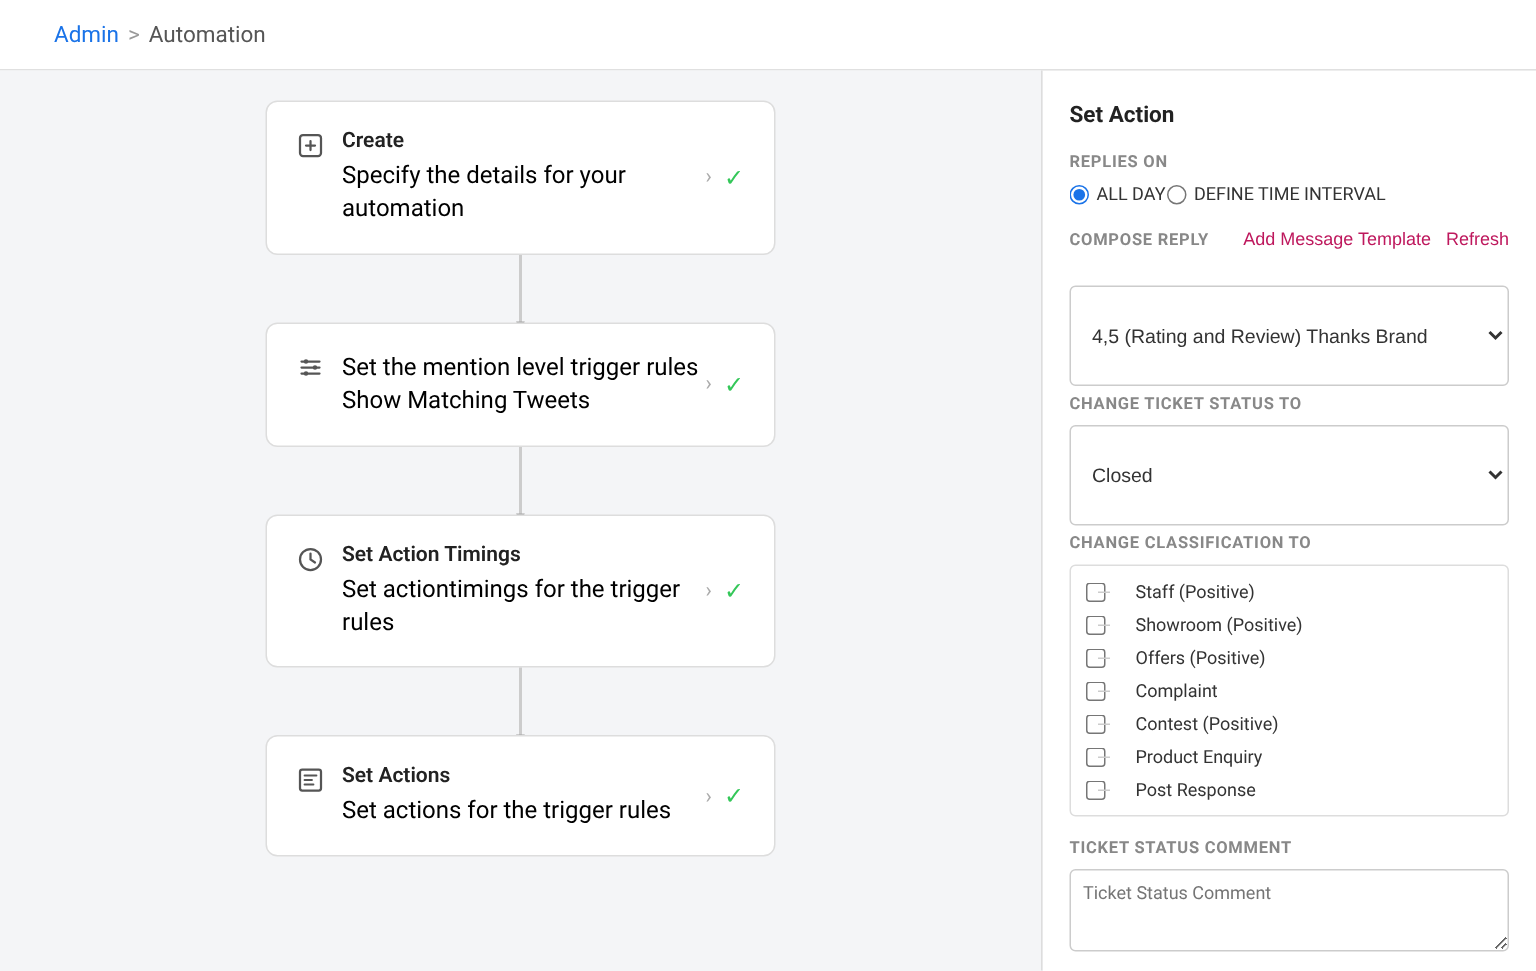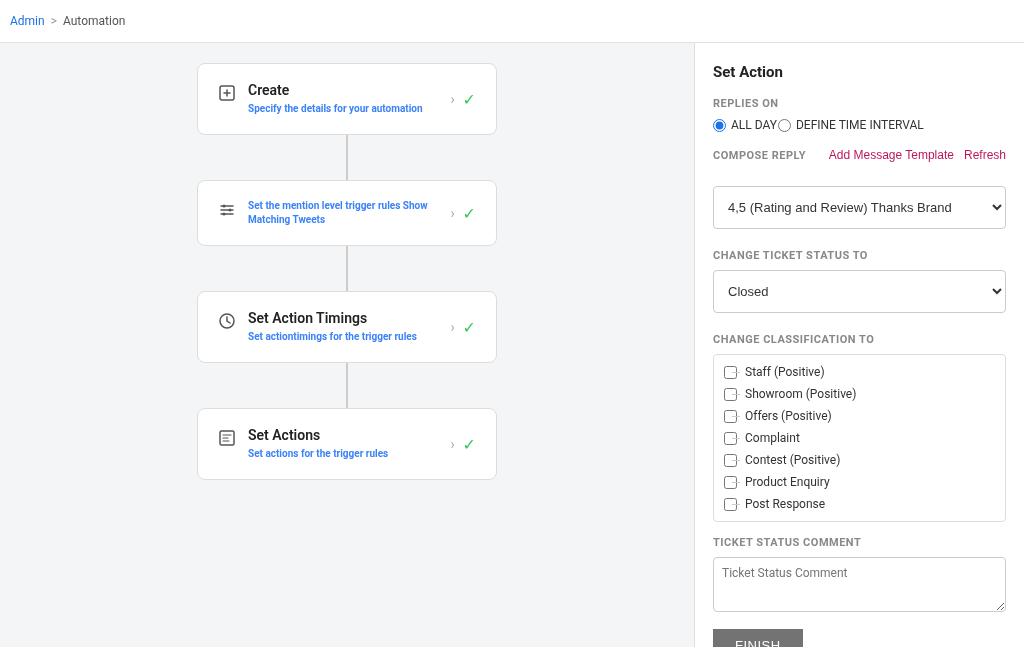--- a/index.html
+++ b/index.html
@@ -5,22 +5,22 @@
     * { box-sizing: border-box; margin: 0; padding: 0; }
     body {
       font-family: -apple-system, BlinkMacSystemFont, 'Segoe UI', Roboto, sans-serif;
       background: #f4f5f7;
       font-size: 13px;
       color: #333;
       height: 647px;
       overflow: hidden;
     }
     .breadcrumb {
-      padding: 14px 10px;
-      font-size: 12px;
+      padding: 14px 36px;
+      font-size: 15px;
       background: #fff;
       border-bottom: 1px solid #e0e0e0;
       display: flex;
       align-items: center;
       gap: 6px;
       color: #555;
     }
     .breadcrumb a {
       color: #1a73e8;
       text-decoration: none;
@@ -37,30 +37,30 @@
       display: flex;
       flex-direction: column;
       align-items: center;
       overflow-y: auto;
     }
     .step-card {
       background: #fff;
       border: 1px solid #ddd;
       border-radius: 8px;
       padding: 18px 20px;
-      width: 300px;
+      width: 340px;
       display: flex;
       align-items: center;
       justify-content: space-between;
       position: relative;
     }
     .step-card-content { display: flex; align-items: flex-start; gap: 12px; flex: 1; }
     .step-icon { font-size: 18px; margin-top: 2px; color: #555; }
     .step-title { font-weight: 600; font-size: 14px; color: #222; margin-bottom: 4px; }
-    .step-desc { font-size: 10px; color: #3b82f6; line-height: 1.4; font-weight: bold; }
+    .step-desc { font-size: 16px; color: #000000; line-height: 1.4; }
     .step-actions { display: flex; align-items: center; gap: 8px; }
     .chevron { color: #aaa; font-size: 14px; }
     .check-icon { color: #34c759; font-size: 16px; }
     .connector {
       width: 2px;
       height: 45px;
       background: #ccc;
       margin: 0 auto;
       position: relative;
     }
@@ -105,42 +105,42 @@
     .link-btn {
       color: #be185d;
       font-size: 12px;
       cursor: pointer;
       background: none;
       border: none;
       padding: 0;
     }
     .select-dropdown {
       width: 100%;
-      padding: 12px 10px;
+      padding: 24px 10px;
       border: 1px solid #ccc;
       border-radius: 4px;
       font-size: 13px;
       color: #333;
       background: #fff;
       appearance: auto;
-      margin-bottom: 20px;
+      margin-bottom: 5px;
     }
     .classification-section { margin-bottom: 14px; }
     .classification-list {
       border: 1px solid #ddd;
       border-radius: 4px;
       max-height: 175px;
       overflow-y: auto;
       padding: 6px 0;
       background: #fff;
     }
     .classif-item {
       display: flex;
       align-items: center;
-      gap: 8px;
+      gap: 20px;
       padding: 4px 10px;
       font-size: 12px;
       color: #333;
       position: relative;
     }
     .classif-item::before {
       content: '';
       position: absolute;
       left: 18px;
       top: 50%;

